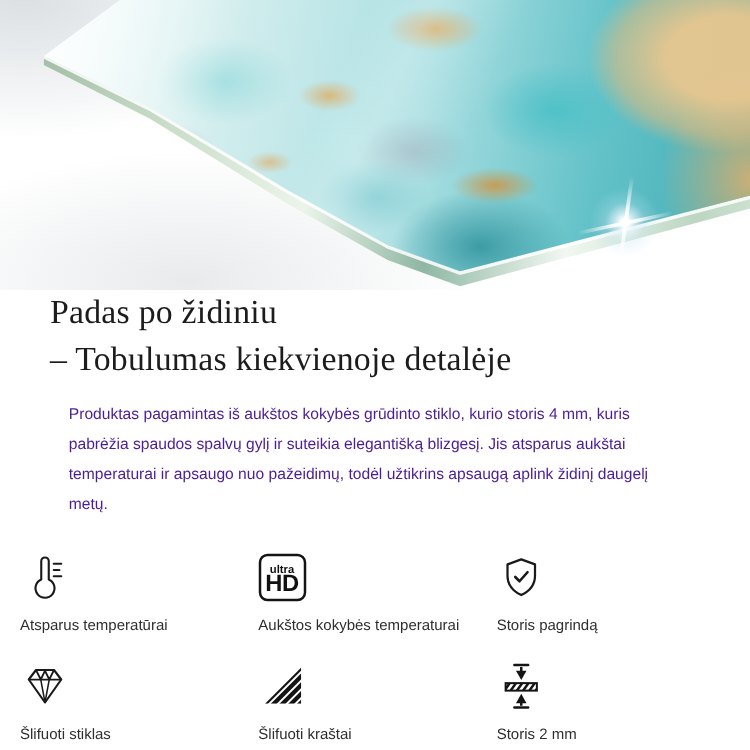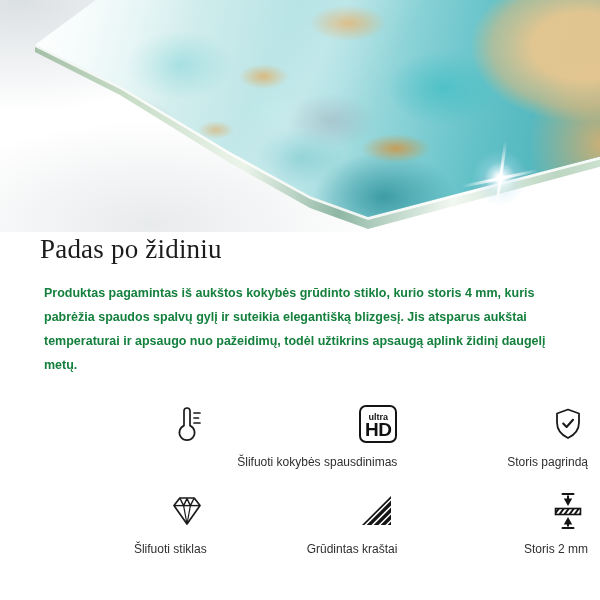--- a/index.html
+++ b/index.html
@@ -52,25 +52,25 @@
   .sparkle::before { width:78px; height:3px; margin:-1.5px 0 0 -39px; transform:rotate(-12deg);
     background: linear-gradient(90deg, transparent, rgba(255,255,255,.95) 40% 60%, transparent); }
   .sparkle::after  { width:3px; height:74px; margin:-37px 0 0 -1.5px; transform:rotate(8deg);
     background: linear-gradient(180deg, transparent, rgba(255,255,255,.95) 40% 60%, transparent); }
 
   
   .content { position:absolute; left:40px; right:36px; top:230px; }
   h1 { margin:0; font-family:"Liberation Serif", serif; font-weight:400;
        font-size:27px; line-height:38px; color:#1c1c1c; letter-spacing:.2px; }
   h1 span { display:block; }
-  .desc { margin:13px 4px 0; font-size:12.5px; line-height:24px; color:#15803d; max-width:534px;font-weight:bold; }
+  .desc { margin:13px 15px 0; font-size:12.5px; line-height:24px; color:#4c1d95; max-width:534px; }
 
   .features { margin:24px -24px 0 -24px; display:grid; grid-template-columns:1fr 1fr 1fr;
               row-gap:18px; text-align:center; }
-  .feature { display:flex; flex-direction:column; align-items:flex-end; }
+  .feature { display:flex; flex-direction:column; align-items:flex-start; }
   .feature .icon-box { height:46px; display:flex; align-items:center; justify-content:center; }
   .feature .label { margin-top:8px; font-size:12px; line-height:15px; color:#2f2f2f; }
 
   .ic { stroke:#1a1a1a; fill:none; stroke-width:1.7; }
   .badge { width:38px; height:38px; box-sizing:border-box; border:2.2px solid #141414; border-radius:7px;
            display:flex; flex-direction:column; align-items:center; justify-content:center; color:#111; }
   .badge .t1 { font-size:9px;  line-height:10px; font-weight:700; letter-spacing:0; }
   .badge .t2 { font-size:19px; line-height:15px; font-weight:700; letter-spacing:-.3px; }
 </style>
 </head>
@@ -81,43 +81,45 @@
   <section class="hero">
     <div class="plate-edge"></div>
     <div class="plate-edge-highlight"></div>
     <div class="plate-surface"></div>
     <div class="sparkle"></div>
   </section>
 
   <section class="content">
     <h1>
       <span>Padas po židiniu</span>
+      <span>– Tobulumas kiekvienoje detalėje</span>
     </h1>
 
     <p class="desc">Produktas pagamintas iš aukštos kokybės grūdinto stiklo, kurio storis 4 mm, kuris pabrėžia spaudos spalvų gylį ir suteikia elegantišką blizgesį. Jis atsparus aukštai temperaturai ir apsaugo nuo pažeidimų, todėl užtikrins apsaugą aplink židinį daugelį metų.</p>
 
     <div class="features">
 
       <div class="feature">
         <div class="icon-box">
           <svg class="ic" width="40" height="40" viewBox="0 0 40 40">
             <path d="M17 7 a3 3 0 0 1 6 0 V21.6 a7.6 7.6 0 1 1 -6 0 Z" stroke-linejoin="round"></path>
             <path d="M27 9 h6 M27 14 h4.5 M27 19 h6" stroke-linecap="round"></path>
           </svg>
         </div>
+        <div class="label">Atsparus temperatūrai</div>
       </div>
 
       <div class="feature">
         <div class="icon-box">
           <div class="badge">
             <span class="t1">ultra</span>
             <span class="t2">HD</span>
           </div>
         </div>
-        <div class="label">Šlifuoti kokybės spausdinimas</div>
+        <div class="label">Aukštos kokybės temperaturai</div>
       </div>
 
       <div class="feature">
         <div class="icon-box">
           <svg class="ic" width="40" height="40" viewBox="0 0 40 40">
             <path d="M20 5.5 L31 9.5 V18.5 C31 26.5 26.3 31 20 34 C13.7 31 9 26.5 9 18.5 V9.5 Z" stroke-width="1.8" stroke-linejoin="round"></path>
             <path d="M15.2 19.6 L18.6 23 L25 15.8" stroke-width="2.1" stroke-linecap="round" stroke-linejoin="round"></path>
           </svg>
         </div>
         <div class="label">Storis pagrindą</div>
@@ -146,21 +148,21 @@
             <g clip-path="url(#tri)" stroke="#141414" stroke-width="3.4">
               <line x1="-2" y1="41" x2="41" y2="-2"></line>
               <line x1="5" y1="41" x2="41" y2="5"></line>
               <line x1="12" y1="41" x2="41" y2="12"></line>
               <line x1="19" y1="41" x2="41" y2="19"></line>
               <line x1="26" y1="41" x2="41" y2="26"></line>
               <line x1="33" y1="41" x2="41" y2="33"></line>
             </g>
           </svg>
         </div>
-        <div class="label">Grūdintas kraštai</div>
+        <div class="label">Šlifuoti kraštai</div>
       </div>
 
       <div class="feature">
         <div class="icon-box">
           <svg width="40" height="40" viewBox="0 0 40 40" stroke="#141414">
             <defs>
                 <clipPath id="bar">
                   <rect x="7.5" y="17.5" width="25" height="6"></rect>
                 </clipPath>
               </defs>

